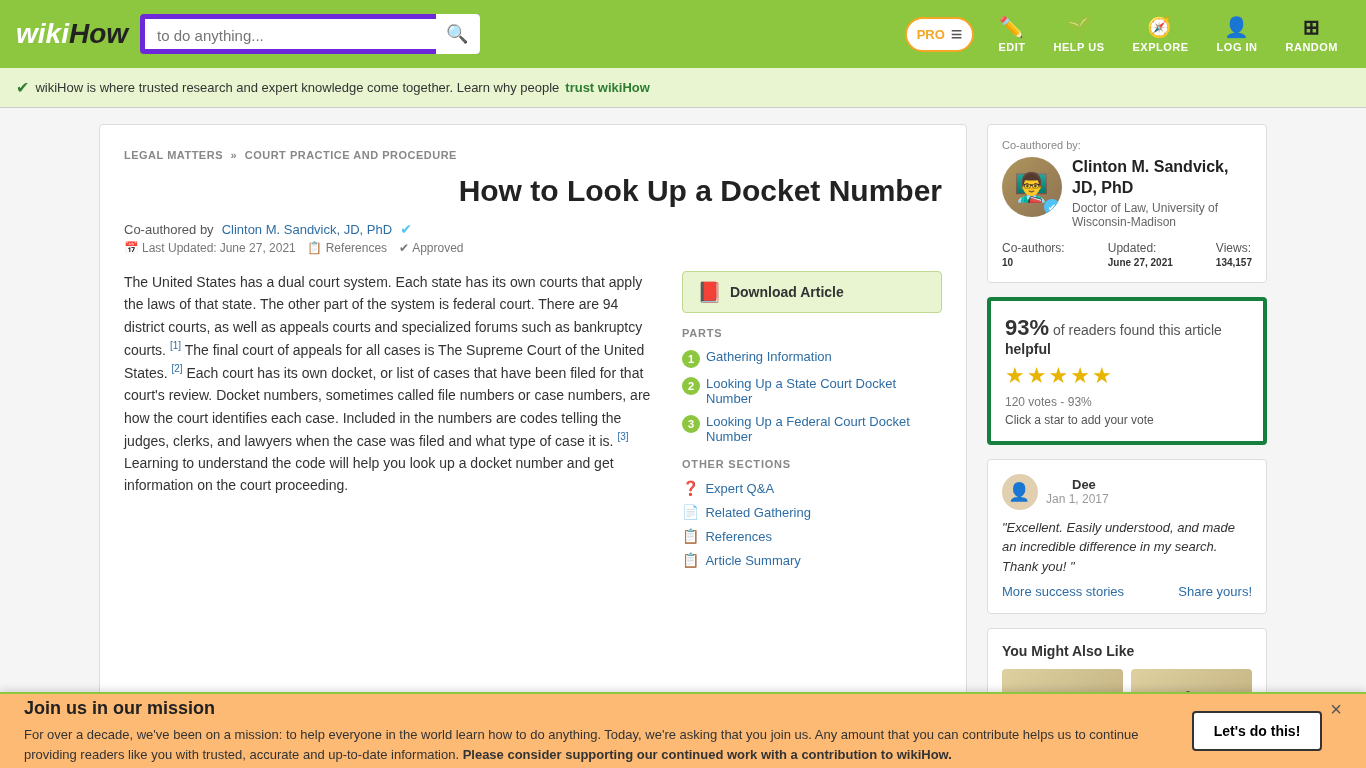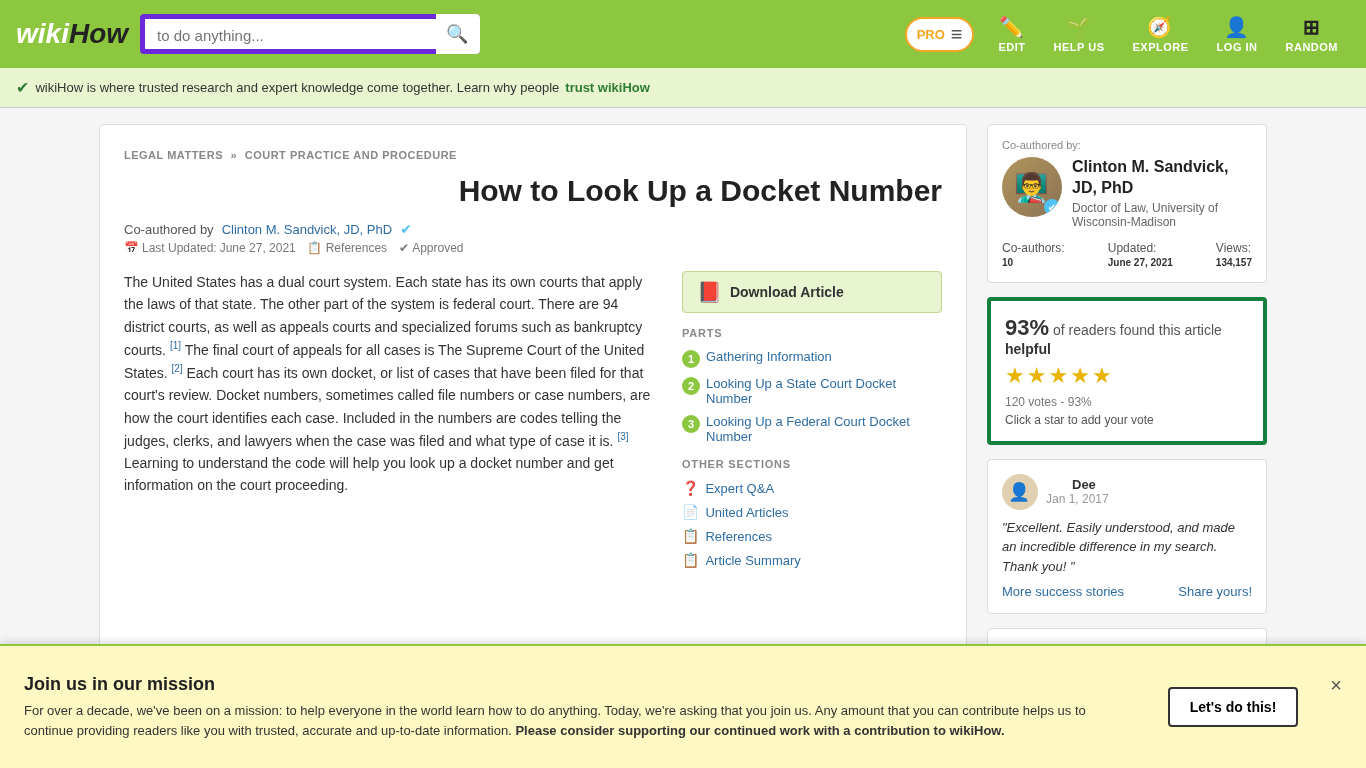--- a/index.html
+++ b/index.html
@@ -424,26 +424,26 @@
       justify-content: center;
       font-size: 24px;
     }
 
     
     .bottom-banner {
       position: fixed;
       bottom: 0;
       left: 0;
       right: 0;
-      background: #fef9c3;
+      background: #fdba74;
       border-top: 2px solid #8dc63f;
-      padding: 28px 24px;
+      padding: 4px 24px;
       display: flex;
       align-items: flex-start;
-      gap: 32px;
+      gap: 8px;
       box-shadow: 0 -2px 8px rgba(0,0,0,0.15);
       z-index: 100;
     }
     .banner-content { flex: 1; }
     .banner-title {
       font-size: 18px;
       font-weight: bold;
       color: #222;
       margin-bottom: 6px;
     }
@@ -583,21 +583,21 @@
           </div>
         </div>
         <div class="toc-section">
           <div class="toc-label">OTHER SECTIONS</div>
           <div class="toc-other-item">
             <span class="toc-icon">❓</span>
             <span>Expert Q&amp;A</span>
           </div>
           <div class="toc-other-item">
             <span class="toc-icon">📄</span>
-            <span>United Articles</span>
+            <span>Related Gathering</span>
           </div>
           <div class="toc-other-item">
             <span class="toc-icon">📋</span>
             <span>References</span>
           </div>
           <div class="toc-other-item">
             <span class="toc-icon">📋</span>
             <span>Article Summary</span>
           </div>
         </div>

